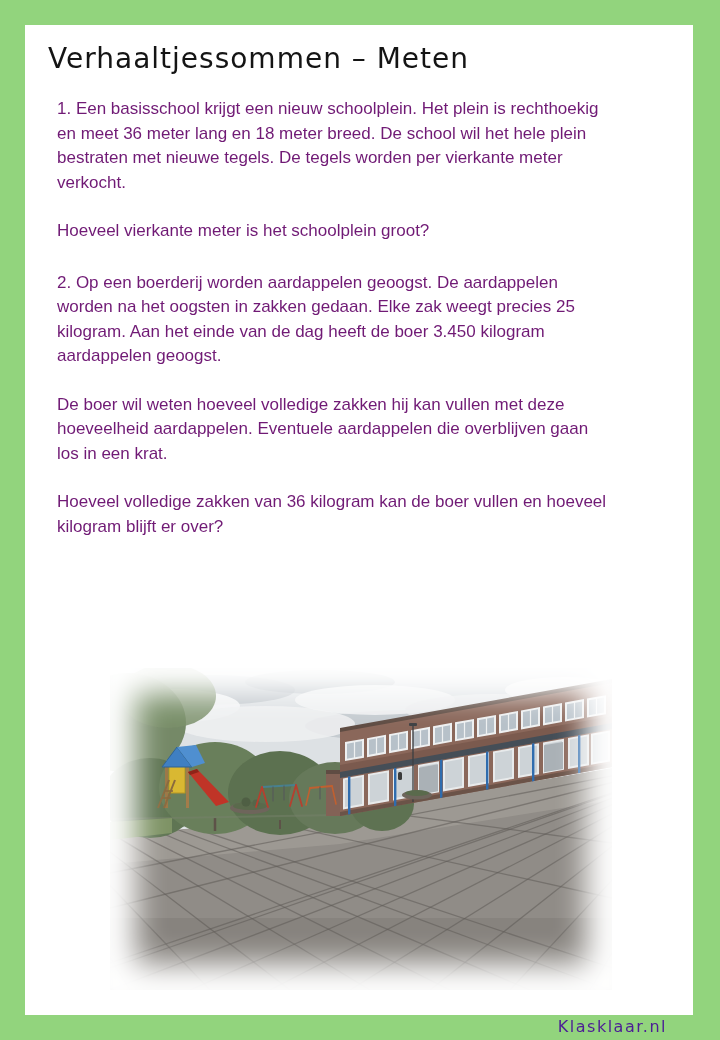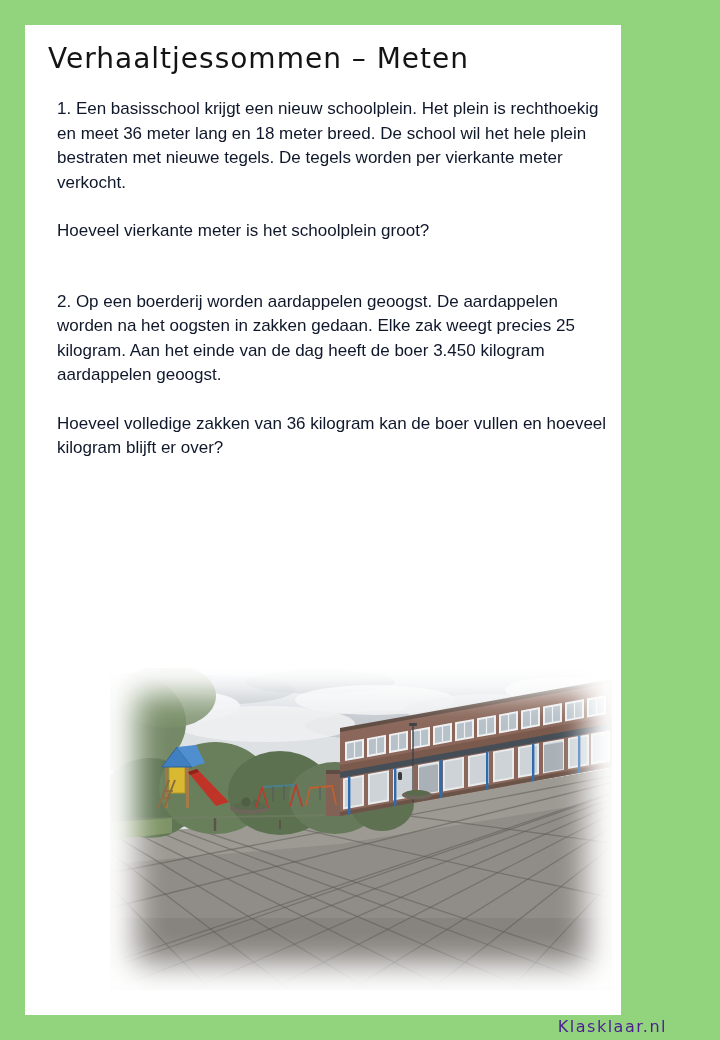--- a/index.html
+++ b/index.html
@@ -9,43 +9,43 @@
     font-family: "Liberation Sans", sans-serif;
   }
   #root {
     position: relative;
     width: 720px; height: 1040px;
     background: #92d47d; 
   }
   .page {
     position: absolute;
     left: 25px; top: 25px;
-    width: 596px; height: 990px;
+    width: 668px; height: 990px;
     background: #ffffff;
   }
   .title {
     margin: 17px 0 0 23px;
     font-size: 28px;
     font-weight: 500;
     letter-spacing: 1px;
     color: #141414;
     font-family: "DejaVu Sans", "Liberation Sans", sans-serif;
   }
   .content {
     margin: 22px 0 0 32px;
     width: 640px;
     font-size: 17px;
     line-height: 24.5px;
-    color: #0f172a;
+    color: #701a75;
   }
   .content p {
     margin: 0 0 24px 0;
     white-space: pre-line;
   }
-  .content p.gap-large { margin-bottom: 46px; }
+  .content p.gap-large { margin-bottom: 27px; }
   .photo {
     position: absolute;
     left: 85px; top: 643px;
     width: 502px; height: 322px;
   }
   .photo svg { display: block; width: 100%; height: 100%; }
   .photo::after {
     content: "";
     position: absolute; inset: 0;
     box-shadow: inset 0 0 30px 26px #ffffff;
@@ -72,20 +72,23 @@
     <div class="content">
       <p>1. Een basisschool krijgt een nieuw schoolplein. Het plein is rechthoekig
 en meet 36 meter lang en 18 meter breed. De school wil het hele plein
 bestraten met nieuwe tegels. De tegels worden per vierkante meter
 verkocht.</p>
       <p class="gap-large">Hoeveel vierkante meter is het schoolplein groot?</p>
       <p>2. Op een boerderij worden aardappelen geoogst. De aardappelen
 worden na het oogsten in zakken gedaan. Elke zak weegt precies 25
 kilogram. Aan het einde van de dag heeft de boer 3.450 kilogram
 aardappelen geoogst.</p>
+      <p>De boer wil weten hoeveel volledige zakken hij kan vullen met deze
+hoeveelheid aardappelen. Eventuele aardappelen die overblijven gaan
+los in een krat.</p>
       <p>Hoeveel volledige zakken van 36 kilogram kan de boer vullen en hoeveel
 kilogram blijft er over?</p>
     </div>
 
     <div class="photo">
       <svg viewBox="0 0 502 322" preserveAspectRatio="none" aria-hidden="true">
 
         <polygon points="0,168 230,146 502,100 502,322 0,322" fill="#908c87"></polygon>
         <polygon points="0,168 230,146 502,100 502,132 230,176 0,196" fill="#a29d97" opacity="0.75"></polygon>
         <rect x="0" y="250" width="502" height="72" fill="#7c7874" opacity="0.45"></rect>

